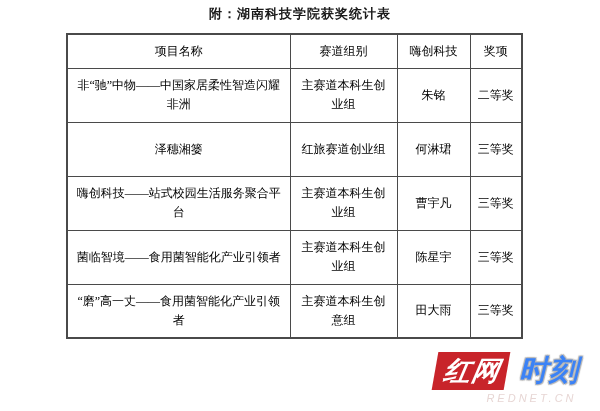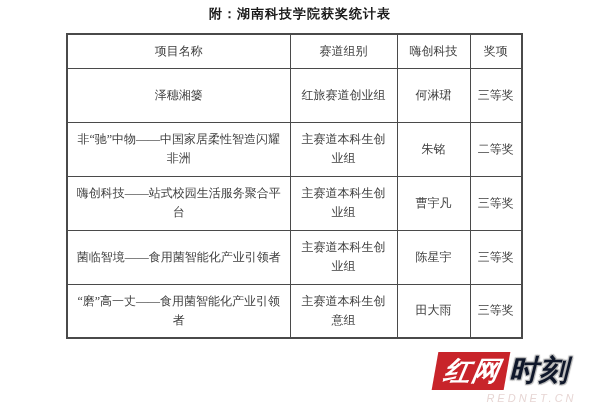--- a/index.html
+++ b/index.html
@@ -19,21 +19,21 @@
     color: #1a1a1a;
     letter-spacing: 1px;
   }
   table.award-table {
     position: absolute;
     top: 33px; left: 66px;
     width: 455px;
     border-collapse: collapse;
     table-layout: fixed;
     font-size: 12px;
-    color: #404040;
+    color: #000000;
     border: 2px solid #4a4a4a;
   }
   table.award-table th, table.award-table td {
     border: 1px solid #4a4a4a;
     text-align: center;
     vertical-align: middle;
     padding: 2px 6px;
     line-height: 1.55;
     font-weight: normal;
     word-break: break-all;
@@ -64,26 +64,26 @@
     transform: skewX(-10deg);
     font-weight: bold;
     font-style: italic;
     font-size: 27px;
     line-height: 38px;
     padding: 0 7px 0 9px;
     letter-spacing: 1px;
     white-space: nowrap;
   }
   .wm-gray-text {
-    color: #0f172a;
+    color: #3b82f6;
     text-shadow: 1px 1px 1px #b5b5b5, -1px -1px 1px #b5b5b5, 1px -1px 1px #b5b5b5, -1px 1px 1px #b5b5b5;
     font-weight: bold;
     font-style: italic;
     font-size: 29px;
-    margin-left: 2px;
+    margin-left: 12px;
     white-space: nowrap;
     letter-spacing: 1px;
   }
   .wm-sub {
     color: #e7d6d4;
     font-size: 11px;
     letter-spacing: 3px;
     text-align: center;
     font-style: italic;
     margin-top: 1px;
@@ -105,30 +105,30 @@
   <thead>
     <tr class="hdr-row">
       <th>项目名称</th>
       <th>赛道组别</th>
       <th>嗨创科技</th>
       <th>奖项</th>
     </tr>
   </thead>
   <tbody>
     <tr class="r-tall">
+      <td>非“驰”中物——中国家居柔性智造闪耀非洲</td>
+      <td>主赛道本科生创业组</td>
+      <td>朱铭</td>
+      <td>二等奖</td>
+    </tr>
+    <tr class="r-tall">
       <td>泽穗湘篓</td>
       <td>红旅赛道创业组</td>
       <td>何淋珺</td>
       <td>三等奖</td>
-    </tr>
-    <tr class="r-tall">
-      <td>非“驰”中物——中国家居柔性智造闪耀非洲</td>
-      <td>主赛道本科生创业组</td>
-      <td>朱铭</td>
-      <td>二等奖</td>
     </tr>
     <tr class="r-tall">
       <td>嗨创科技——站式校园生活服务聚合平台</td>
       <td>主赛道本科生创业组</td>
       <td>曹宇凡</td>
       <td>三等奖</td>
     </tr>
     <tr class="r-tall">
       <td>菌临智境——食用菌智能化产业引领者</td>
       <td>主赛道本科生创业组</td>

